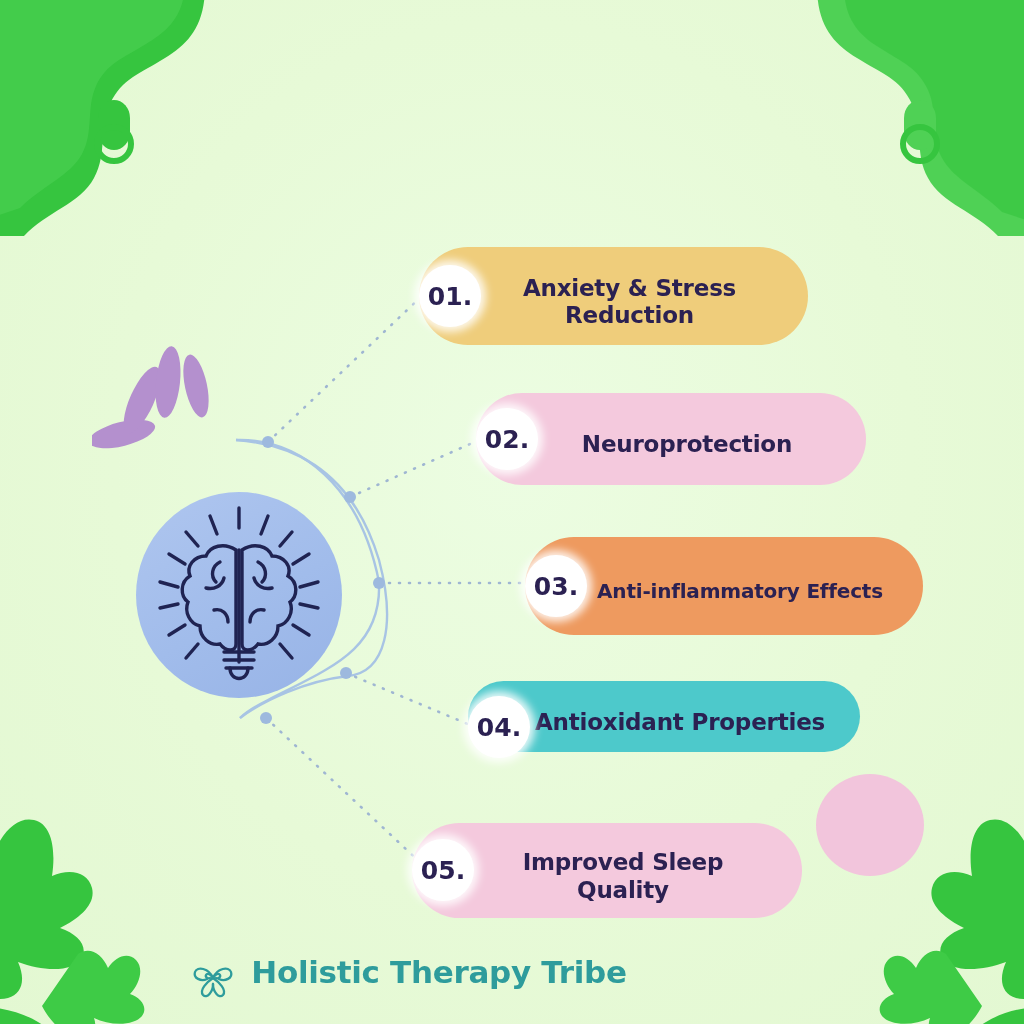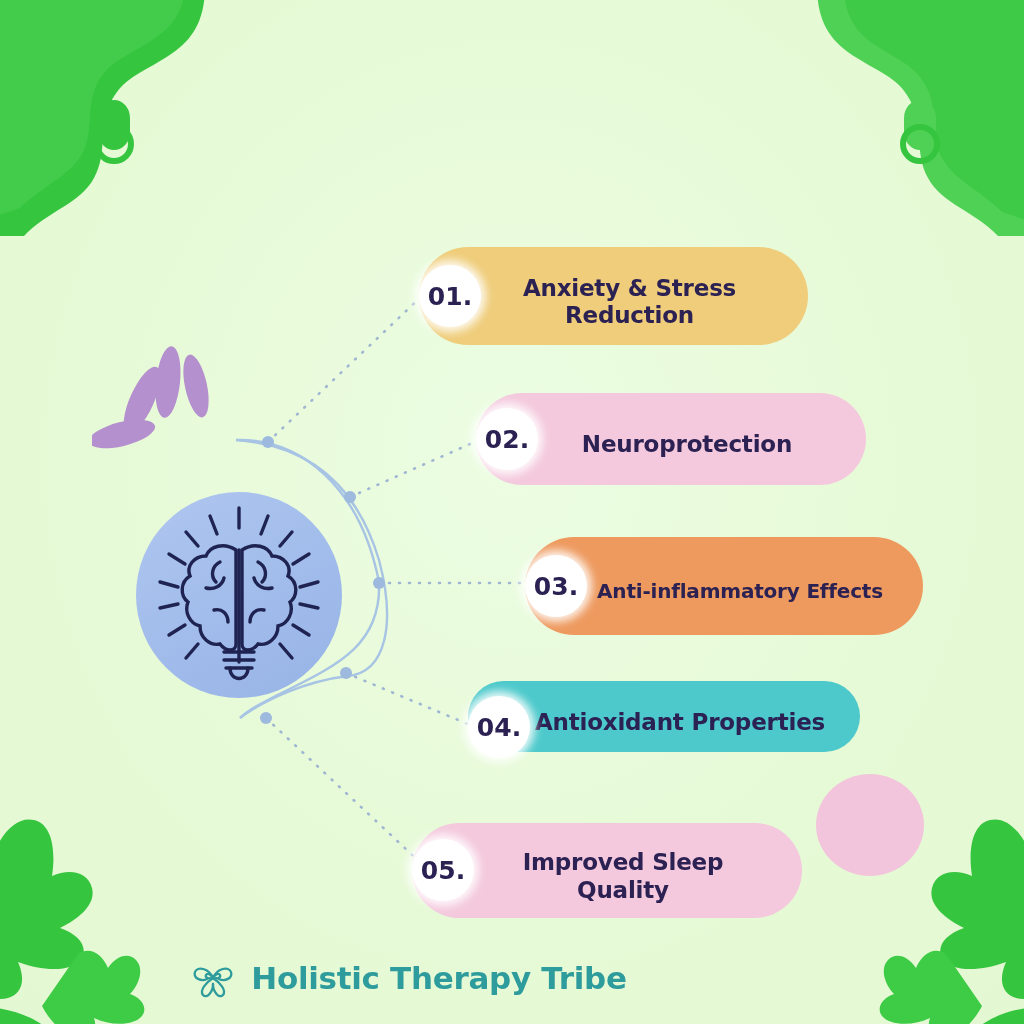--- a/index.html
+++ b/index.html
@@ -92,21 +92,21 @@
   #row-4 .pill { width:392px; height:71px; background:#4DC9CB; font-size:23px; }
   #row-4 .badge { left:0px;  top:15px; }
 
   #row-5 { left:412px; top:823px; }
   #row-5 .pill { width:390px; height:95px; background:#F4C9DD; font-size:23px; }
   #row-5 .badge { left:0px;  top:16px; }
 
   
   #footer {
     position:absolute; left:0; bottom:22px; width:816px;
-    display:flex; align-items:center; justify-content:center; gap:14px;
+    display:flex; justify-content:center; gap:14px;
   }
   #footer-text {
     font-family:"DejaVu Sans", sans-serif;
     font-size:31px; font-weight:700; letter-spacing:-0.3px;
     color:#2E9C9C;
   }
 </style>
 </head>
 <body>
 

